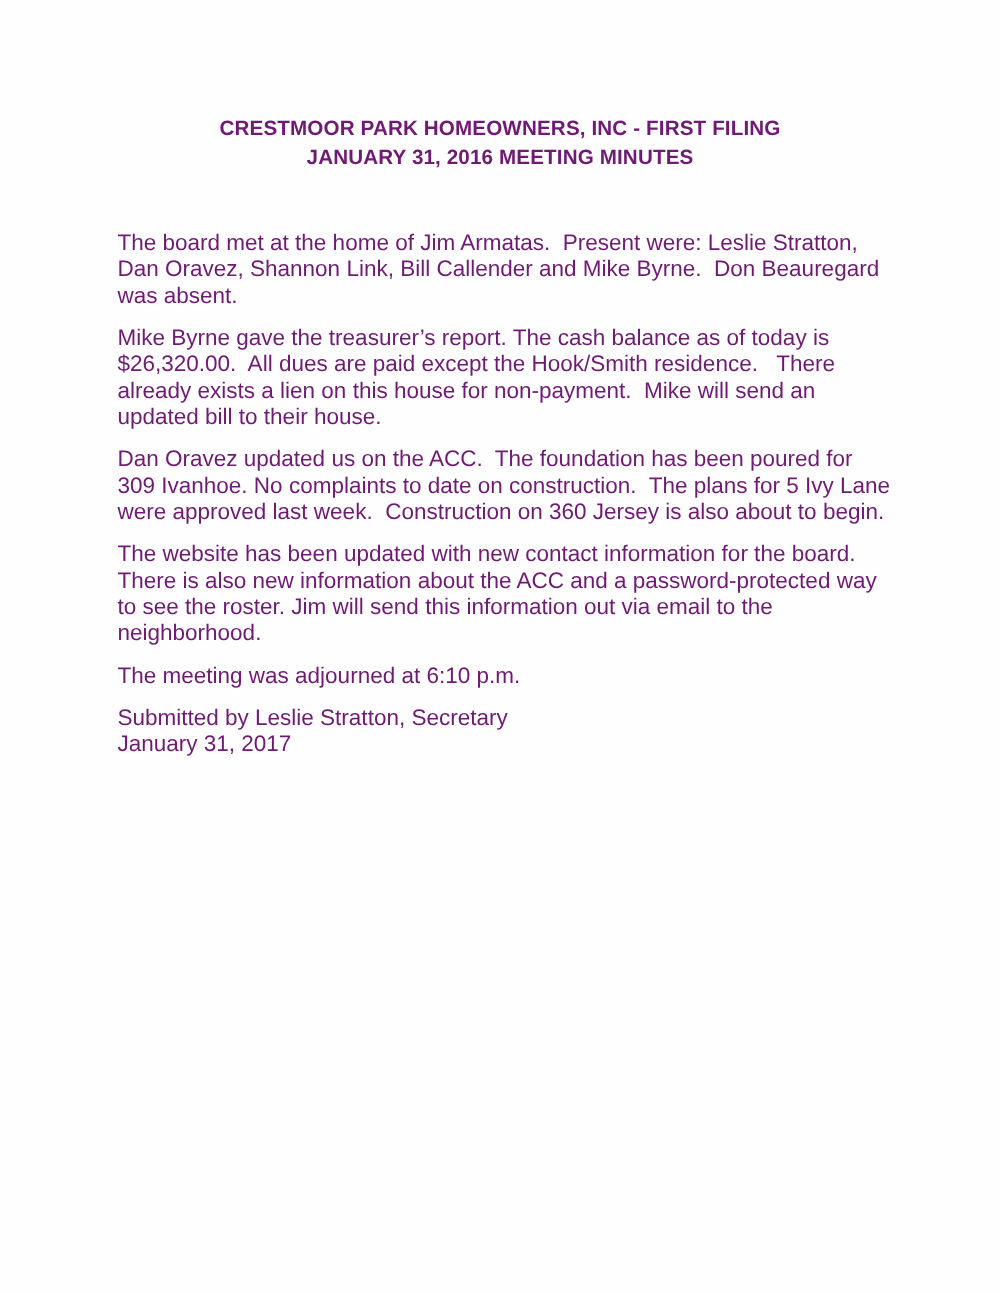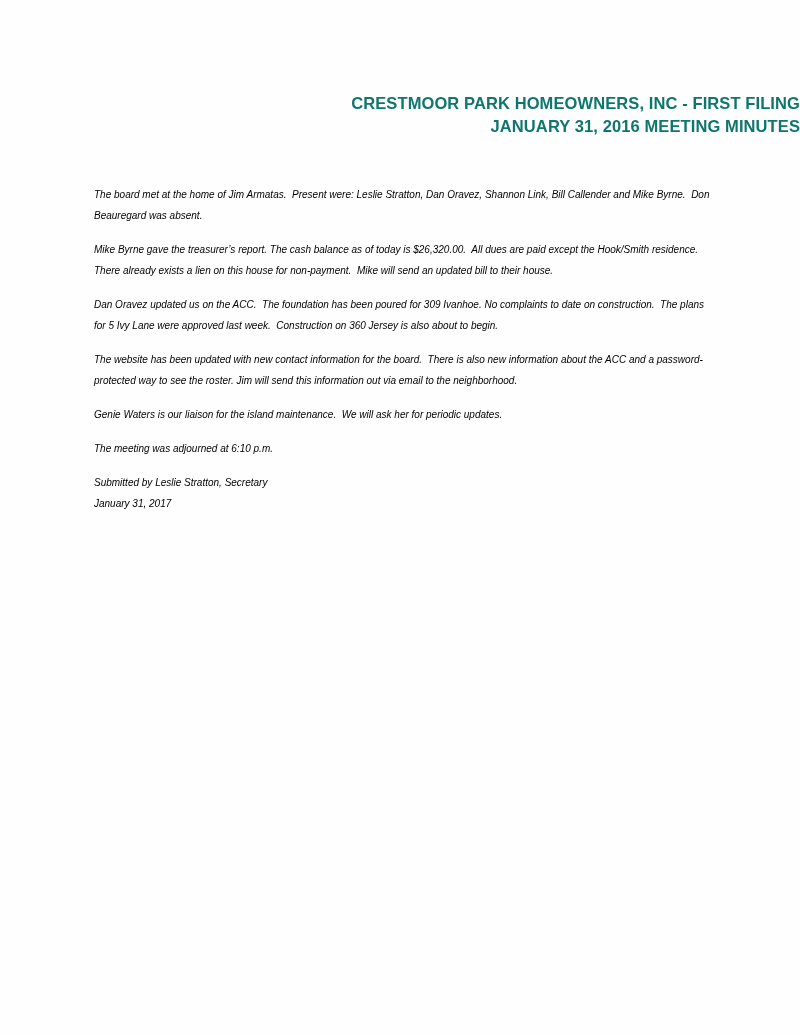--- a/index.html
+++ b/index.html
@@ -14,53 +14,51 @@
     background: #fefefe;
     font-family: "Liberation Sans", "DejaVu Sans", sans-serif;
     color: #1b1b1b;
     overflow: hidden;
   }
   .doc-title {
     position: absolute;
     top: 92px;
     left: 0;
     width: 100%;
-    text-align: right;
+    text-align: center;
     font-weight: bold;
     font-size: 16.5px;
     line-height: 23px;
     letter-spacing: 0.1px;
-    color: #0f766e;
+    color: #701a75;
   }
   .doc-body {
     position: absolute;
     top: 184px;
     left: 94px;
     width: 622px;
   }
   .doc-body p {
     margin: 0 0 13px 0;
-    font-size: 10px;
+    font-size: 18px;
     line-height: 21px;
     white-space: pre-wrap;
-    color: #000000;
-    font-style: italic;
+    color: #701a75;
   }
 </style>
 </head>
 <body>
 
 <div class="page">
   <header class="doc-title">
     <div>CRESTMOOR PARK HOMEOWNERS, INC - FIRST FILING</div>
     <div>JANUARY 31, 2016 MEETING MINUTES</div>
   </header>
   <main class="doc-body">
       <p>The board met at the home of Jim Armatas.  Present were: Leslie Stratton, Dan Oravez, Shannon Link, Bill Callender and Mike Byrne.  Don Beauregard was absent.</p>
       <p>Mike Byrne gave the treasurer’s report. The cash balance as of today is $26,320.00.  All dues are paid except the Hook/Smith residence.   There already exists a lien on this house for non-payment.  Mike will send an updated bill to their house.</p>
       <p>Dan Oravez updated us on the ACC.  The foundation has been poured for 309 Ivanhoe. No complaints to date on construction.  The plans for 5 Ivy Lane were approved last week.  Construction on 360 Jersey is also about to begin.</p>
       <p>The website has been updated with new contact information for the board.  There is also new information about the ACC and a password-protected way to see the roster. Jim will send this information out via email to the neighborhood.</p>
-      <p>Genie Waters is our liaison for the island maintenance.  We will ask her for periodic updates.</p>
       <p>The meeting was adjourned at 6:10 p.m.</p>
       <p>Submitted by Leslie Stratton, Secretary
 January 31, 2017</p>
     </main>
 </div>
 
 </body></html>

